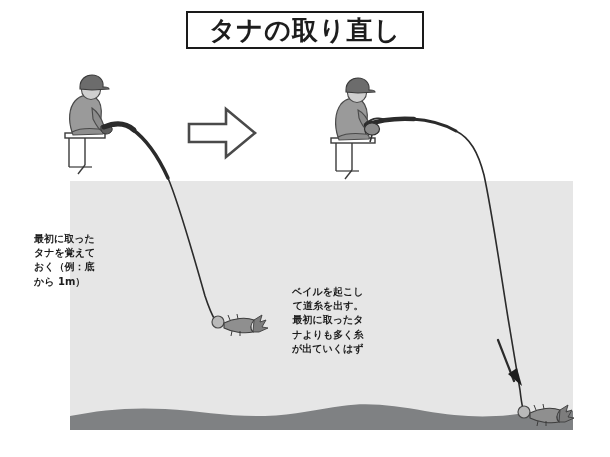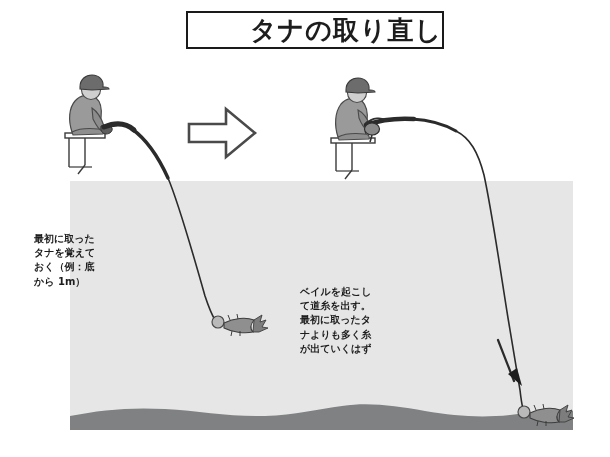--- a/index.html
+++ b/index.html
@@ -15,28 +15,28 @@
     width: 610px;
     height: 457px;
     background: #ffffff;
     overflow: hidden;
   }
   
   .title-box {
     position: absolute;
     left: 186px;
     top: 11px;
-    width: 258px;
+    width: 238px;
     height: 38px;
     border: 2px solid #1a1a1a;
     background: #ffffff;
     box-sizing: border-box;
     display: flex;
     align-items: center;
-    justify-content: flex-end;
+    justify-content: center;
   }
   .title-text {
     font-size: 26px;
     font-weight: bold;
     color: #1d1d1d;
     letter-spacing: 1px;
     line-height: 1;
     white-space: nowrap;
   }
   
@@ -62,21 +62,21 @@
   
   .cap {
     position: absolute;
     font-size: 10px;
     font-weight: bold;
     color: #1d1d1d;
     line-height: 1.42;
     white-space: pre;
   }
   .cap-left  { left: 34px;  top: 232px; }
-  .cap-right { left: 300px; top: 285px; }
+  .cap-right { left: 292px; top: 285px; text-align: right; }
   
   .big-arrow { position: absolute; left: 186px; top: 104px; }
   
   .lineart {
     position: absolute;
     left: 0; top: 0;
     width: 610px; height: 457px;
     pointer-events: none;
   }
 </style>

